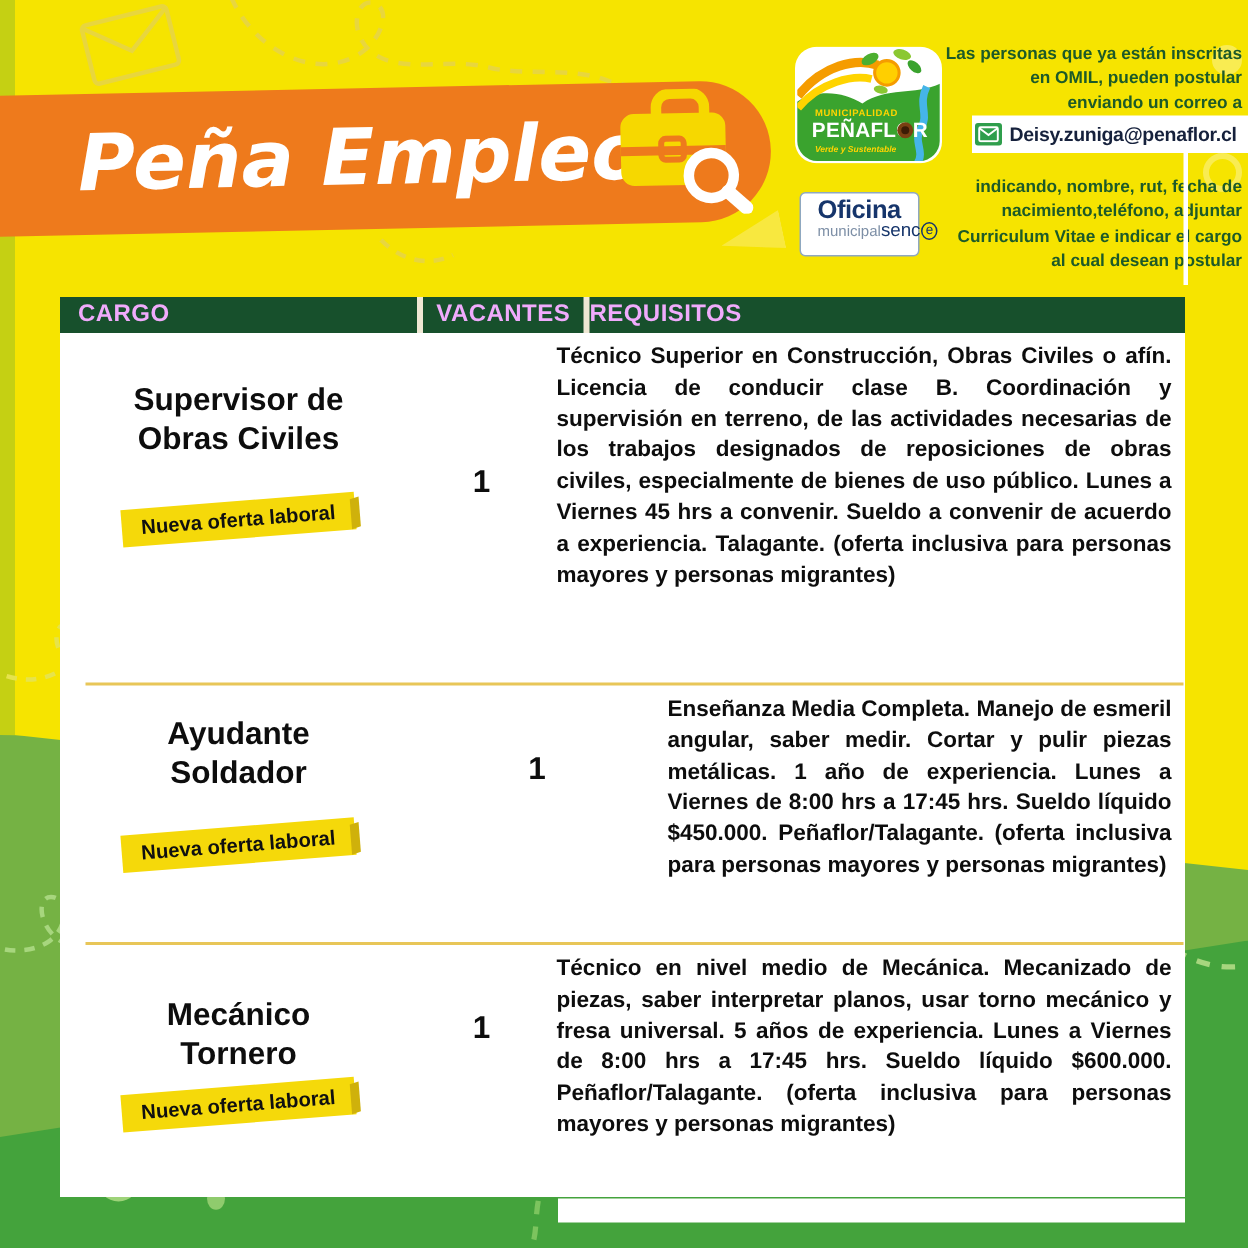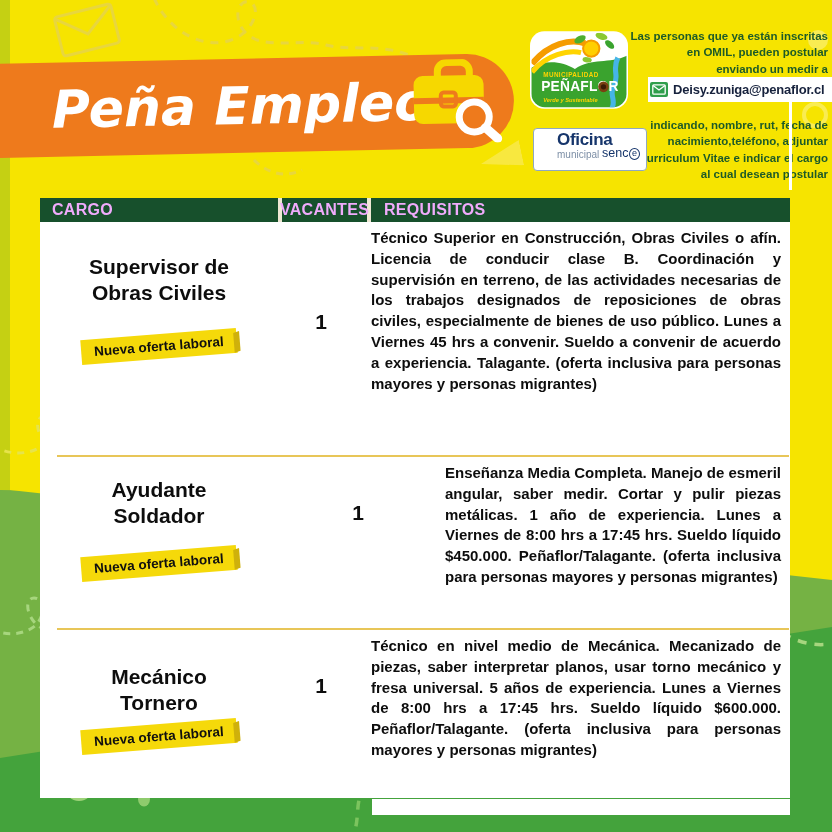--- a/index.html
+++ b/index.html
@@ -40,35 +40,35 @@
   .email-ico{width:18px;height:15px;background:#2f9e4c;border-radius:2px;display:flex;align-items:center;justify-content:center;flex:0 0 auto;}
   .email-text{margin-left:5px;color:#16213c;font-weight:bold;font-size:13px;letter-spacing:-0.2px;white-space:nowrap;}
   .contact-instr{
     position:absolute;right:4px;top:117px;width:214px;text-align:right;
     color:#1d5a28;font-weight:bold;font-size:11.5px;line-height:1.42;white-space:pre-line;
   }
   .vline{position:absolute;left:789px;top:100px;width:2.5px;height:90px;background:#ffffff;}
   
   .muni-logo{position:absolute;left:530px;top:31px;width:98px;height:78px;}
   .sence-logo{
-    position:absolute;left:533px;top:128px;width:114px;height:43px;background:#ffffff;
-    border:1.5px solid #8fa8c0;border-radius:4px;padding:2px 6px 2px 23px;
+    position:absolute;left:533px;top:128px;width:80px;height:43px;background:#ffffff;
+    border:1.5px solid #8fa8c0;border-radius:4px;padding:2px 6px 2px 11px;
   }
   .sence-word1{display:block;color:#16356b;font-weight:bold;font-size:17px;line-height:18px;letter-spacing:-0.3px;}
   .sence-row2{display:flex;align-items:flex-end;margin-top:-2px;}
   .sence-word2{color:#7d8fa6;font-size:10px;line-height:11px;}
   .sence-brandwrap{margin-left:auto;color:#16356b;font-weight:normal;font-size:12.5px;line-height:13px;display:flex;align-items:center;}
   .sence-e{border:1.4px solid #16356b;border-radius:50%;font-size:9px;line-height:9px;padding:0.5px 2px;margin-left:0.5px;}
   
   .jobs-table{position:absolute;left:40px;top:198px;width:750px;}
   .thead{display:flex;gap:4px;background:#efe8d4;height:24px;}
   .th{background:#17502c;color:#f0abfc;font-weight:bold;font-size:16px;letter-spacing:0.3px;display:flex;align-items:center;}
   .th-cargo{width:238px;padding-left:12px;}
-  .th-vac{width:85px;justify-content:center;}
-  .th-req{flex:1;padding-left:13px;text-align:right;}
+  .th-vac{width:107px;justify-content:center;}
+  .th-req{flex:1;text-align:right;}
   .white-ext{position:absolute;left:332px;top:601px;width:418px;height:16px;background:#ffffff;}
   .tbody{position:relative;background:#ffffff;}
   .row{display:grid;grid-template-columns:238px 86px 1fr;}
   .row-1{height:233px;}
   .row-2{height:171px;gap:37px;}
   .row-3{height:168px;}
   .divider{border-top:2.5px solid #e8c658;margin:0 1px 0 17px;height:0;}
   .cargo-cell{display:flex;flex-direction:column;align-items:center;text-align:center;}
   .cargo-title{font-weight:bold;font-size:21px;line-height:26px;color:#0d0d0d;white-space:pre-line;}
   .badge{
@@ -144,21 +144,21 @@
       <rect x="6" y="16" width="70" height="48" rx="9" fill="#f6d800"></rect>
       <rect x="6" y="38" width="70" height="6" fill="#ee7a1c"></rect>
       <rect x="33" y="33" width="15" height="14" rx="3" fill="none" stroke="#ee7a1c" stroke-width="4"></rect>
       <circle cx="66" cy="58" r="15" fill="#ee7a1c" stroke="#ffffff" stroke-width="7"></circle>
       <line x1="77" y1="69" x2="89" y2="80" stroke="#ffffff" stroke-width="9" stroke-linecap="round"></line>
     </svg>
   </div>
 
   <div class="contact-intro">Las personas que ya están inscritas
 en OMIL, pueden postular
-enviando un medir a</div>
+enviando un correo a</div>
   <div class="email-box">
     <span class="email-ico">
       <svg width="14" height="11" viewBox="0 0 14 11">
         <rect x="0.8" y="0.8" width="12.4" height="9.4" rx="1" fill="none" stroke="#ffffff" stroke-width="1.3"></rect>
         <path d="M1,1.5 L7,6 L13,1.5" fill="none" stroke="#ffffff" stroke-width="1.3"></path>
       </svg>
     </span>
     <span class="email-text">Deisy.zuniga@penaflor.cl</span>
   </div>
   <div class="contact-instr">indicando, nombre, rut, fecha de

